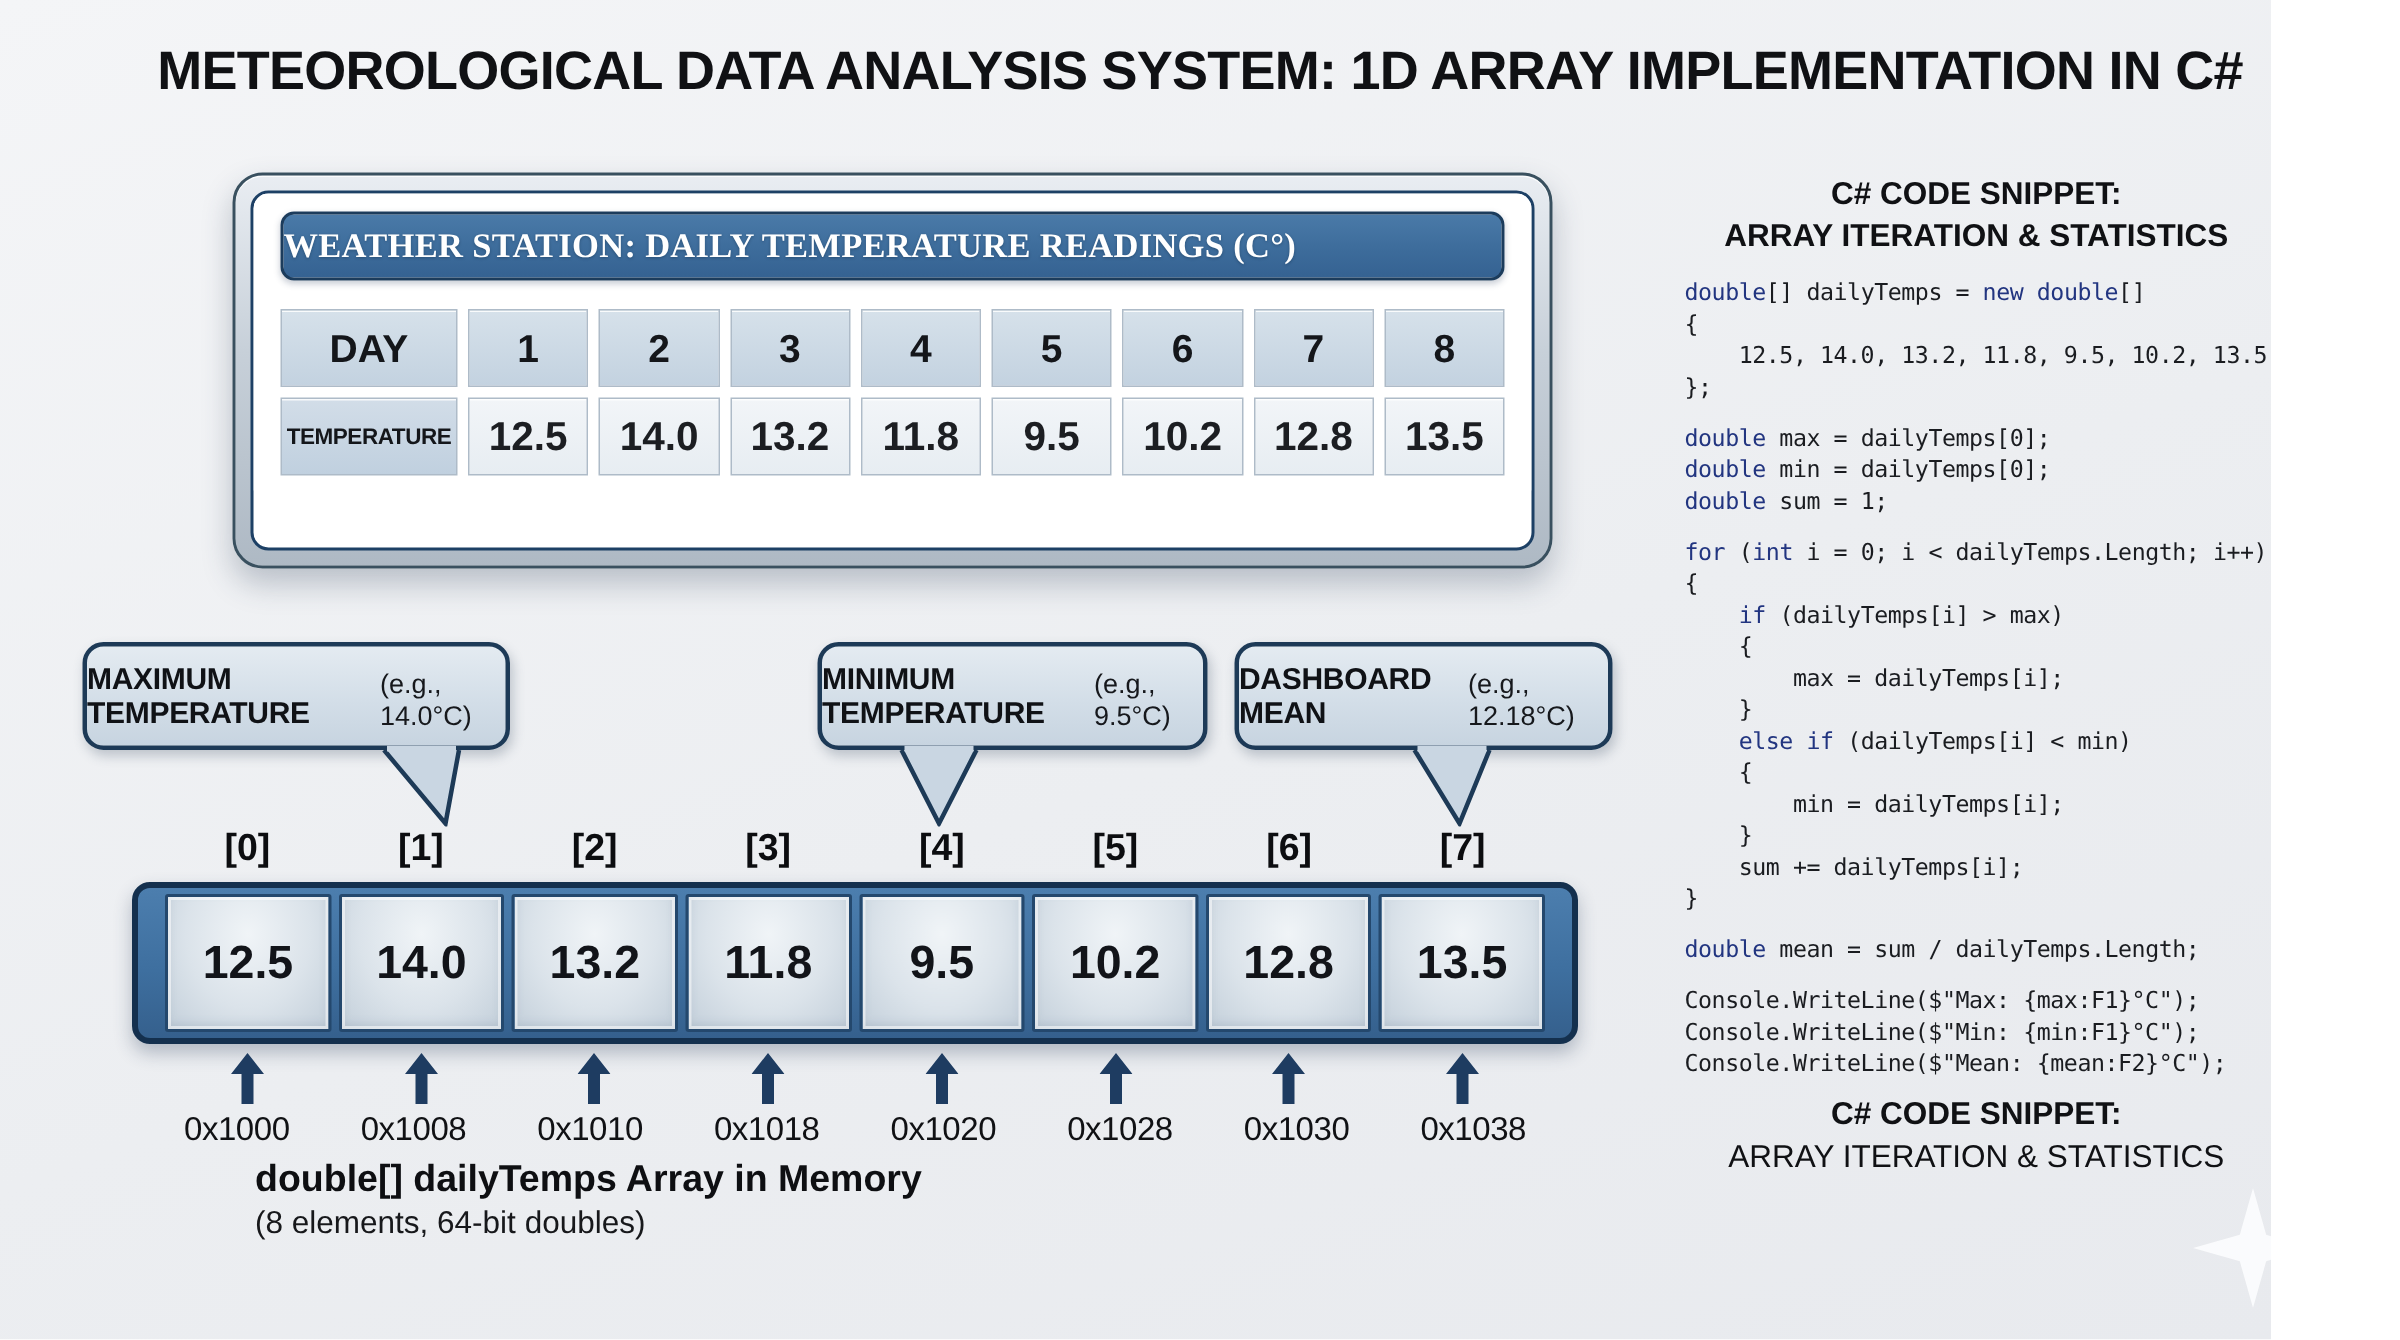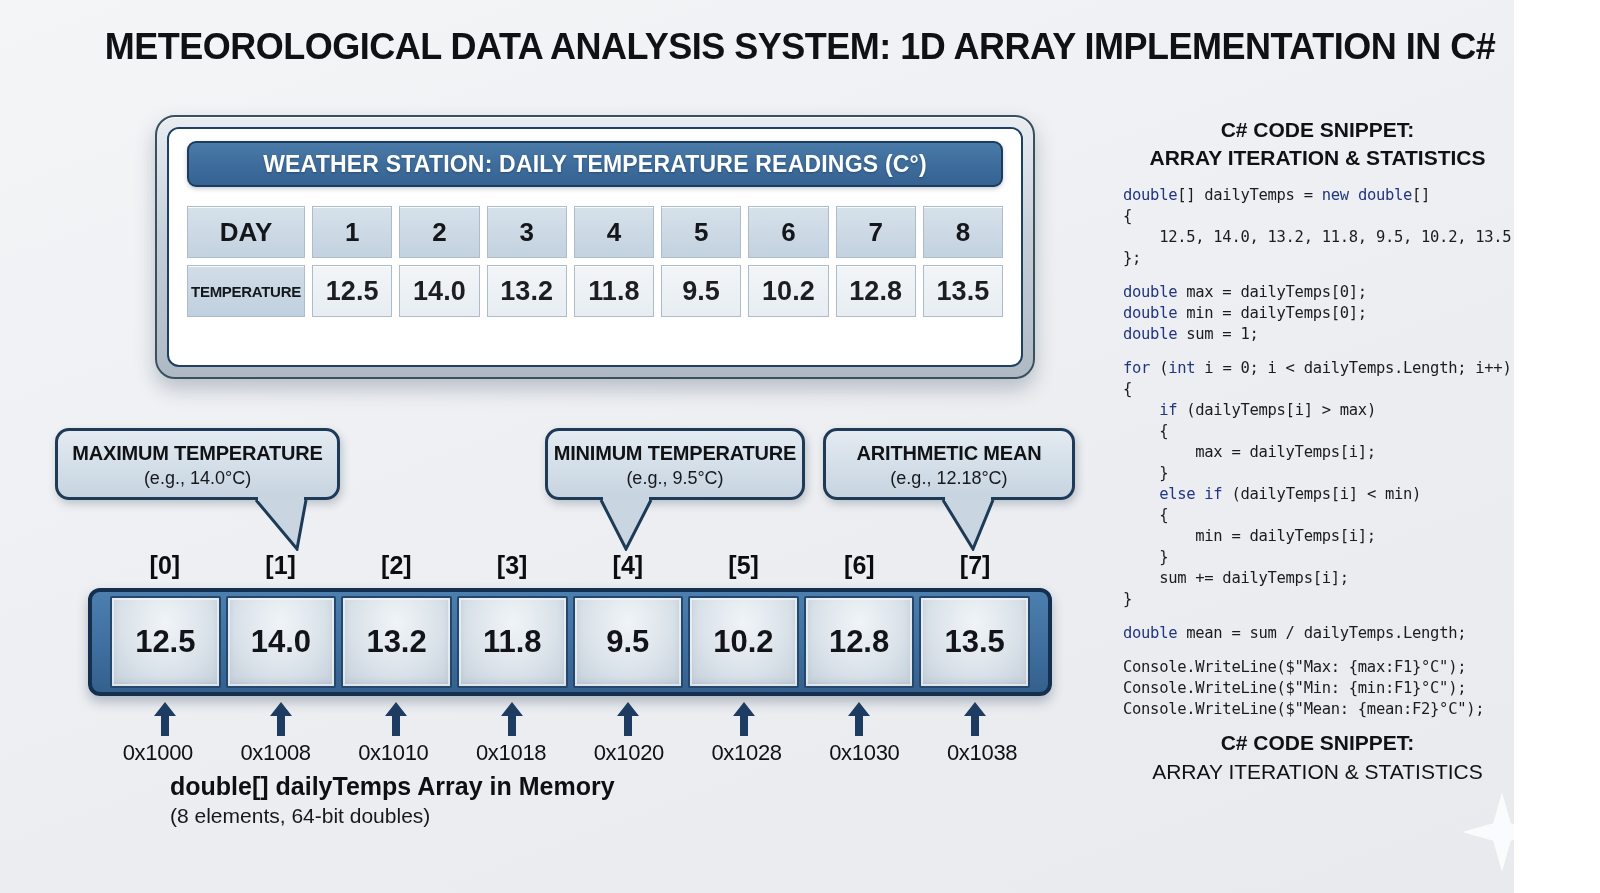--- a/index.html
+++ b/index.html
@@ -38,44 +38,45 @@
     border-bottom:2px solid #1d4065;
   }
   .titlebar-title { color:#fff; font-weight:bold; font-size:15px; letter-spacing:1px; }
   .win-controls { display:flex; gap:14px; align-items:center; }
   .win-ctrl { color:#fff; font-size:15px; line-height:15px; cursor:default; }
   .win-ctrl.min { transform:translateY(3px); font-weight:bold; }
   .win-content { padding:12px 18px 0 18px; background:#ffffff; height:calc(100% - 38px); }
   .banner {
     height:46px; border:2px solid #1c3c5c; border-radius:9px;
     background:linear-gradient(180deg,#4a7aa8 0%,#3d6c9b 55%,#356292 100%);
-    color:#fff; font-weight:bold; font-size:23px; text-align:center; line-height:42px;
+    color:#fff; font-weight:bold; font-size:23px; line-height:42px;
     letter-spacing:0.2px; text-shadow:0 1px 2px rgba(10,30,50,.35);
     box-shadow:0 2px 4px rgba(40,60,90,.25);
+    font-family:Liberation Serif, serif;
   }
   .data-table {
     margin-top:19px; display:grid;
     grid-template-columns:118px repeat(8,1fr);
     grid-auto-rows:52px; gap:7px;
   }
   .cell {
     display:flex; align-items:center; justify-content:center;
     border:1px solid #aebbc8; color:#14161a;
     box-shadow:inset 0 1px 0 rgba(255,255,255,.85);
   }
   .cell.hdr  { background:linear-gradient(180deg,#d6e1ea,#c3d2e0); font-weight:bold; font-size:26px; }
   .cell.lblS { background:linear-gradient(180deg,#d2dde8,#c0d0df); font-weight:bold; font-size:15px; letter-spacing:-0.3px; }
   .cell.val  { background:linear-gradient(180deg,#f2f5f8,#e7edf2); font-weight:bold; font-size:27px; color:#1c1e22; }
 
   
   .callout {
     position:absolute; height:72px; border:3px solid #1d3a57; border-radius:14px;
     background:linear-gradient(180deg,#e4ebf1 0%,#d3deE8 55%,#c7d4e0 100%);
     box-shadow:2px 4px 8px rgba(60,80,100,.28);
-    display:flex; flex-direction:column; align-items:center; justify-content:center;
+    display:flex; align-items:center; justify-content:center;
     padding-top:2px;
   }
   .callout-title { font-weight:bold; font-size:20px; color:#101216; letter-spacing:-0.2px; }
   .callout-sub { font-size:18px; color:#16181c; margin-top:3px; }
   .tail { position:absolute; }
 
   
   .indices-row {
     position:absolute; left:107px; top:551px; width:926px; display:flex;
   }
@@ -180,21 +181,21 @@
   <div class="callout" style="left:545px; top:428px; width:260px;">
     <span class="callout-title">MINIMUM TEMPERATURE</span>
     <span class="callout-sub">(e.g., 9.5°C)</span>
     <svg class="tail" style="left:48px; top:66px;" width="58" height="54">
       <path d="M5 3 L30 52 L55 3" fill="#c9d6e2" stroke="#1d3a57" stroke-width="3"></path>
       <rect x="7" y="0" width="46" height="4" fill="#c9d6e2"></rect>
     </svg>
   </div>
 
   <div class="callout" style="left:823px; top:428px; width:252px;">
-    <span class="callout-title">ARITHMETIC MEAN</span>
+    <span class="callout-title">DASHBOARD MEAN</span>
     <span class="callout-sub">(e.g., 12.18°C)</span>
     <svg class="tail" style="left:112px; top:66px;" width="58" height="54">
       <path d="M5 3 L35 52 L55 3" fill="#c9d6e2" stroke="#1d3a57" stroke-width="3"></path>
       <rect x="7" y="0" width="46" height="4" fill="#c9d6e2"></rect>
     </svg>
   </div>
 
   <div class="indices-row" id="indices-row">
       <div class="index-label">[0]</div>
       <div class="index-label">[1]</div>

